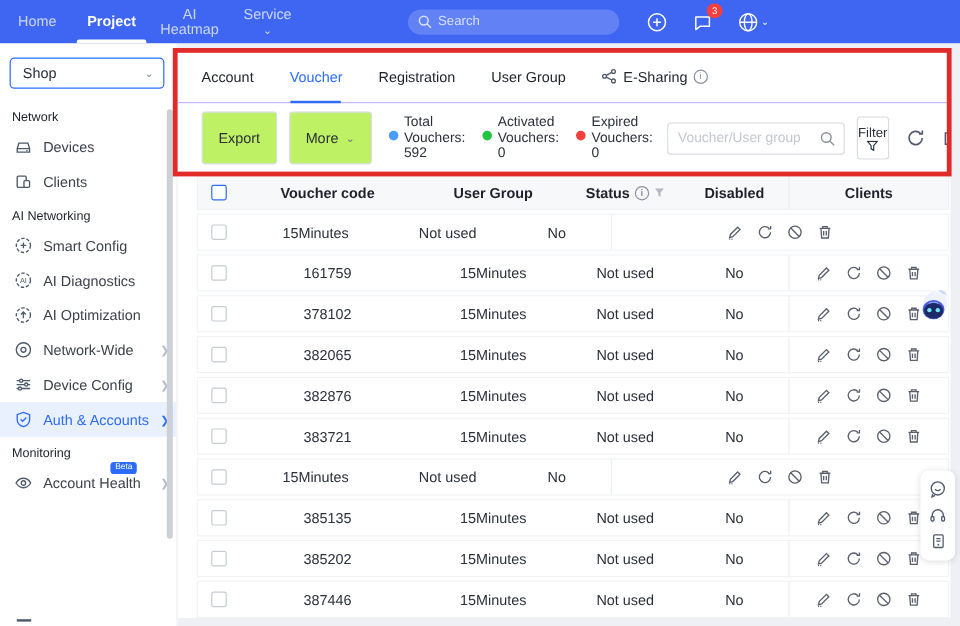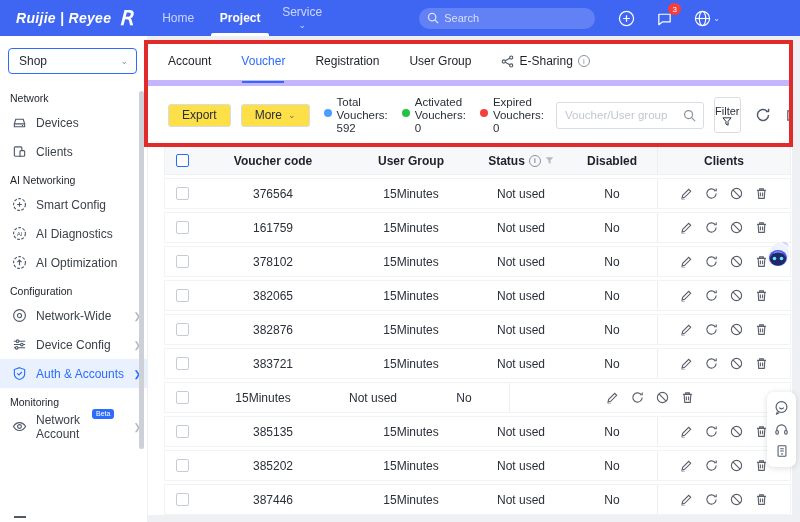--- a/index.html
+++ b/index.html
@@ -39,30 +39,30 @@
   .side-scrollbar { position:absolute; right:3px; top:55px; width:5px; height:358px; background:#cdd0d6; border-radius:3px; }
   .collapse-dash { position:absolute; left:14px; bottom:4px; width:12px; height:2px; background:#4e5969; cursor:pointer; }
 
   
   .main { position:absolute; left:148px; top:36px; width:652px; height:486px; background:#eef0f4; }
   .card { position:absolute; left:0; top:6px; width:644px; height:473px; background:#fff; overflow:hidden; }
 
   .annotation-rect { position:absolute; left:-4px; top:4px; width:649px; height:107px; border:4px solid #e12b2b; z-index:60; pointer-events:none; }
 
   
-  .tabs-row { display:flex; align-items:center; height:44px; padding-left:20px; gap:30px; border-bottom:6px solid #c4b5fd; }
+  .tabs-row { display:flex; align-items:center; height:44px; padding-left:20px; gap:30px; border-bottom:1px solid #c4b5fd; }
   .tab { color:#1d2129; cursor:pointer; position:relative; height:44px; display:flex; align-items:center; gap:5px; }
   .tab.active { color:#2b6cff; }
   .tab.active::after { content:""; position:absolute; bottom:0; left:50%; transform:translateX(-50%); width:42px; height:2px; background:#2b6cff; }
   .tab .t-icon { color:#4e5969; display:flex; }
   .info-circ { width:12px; height:12px; border:1px solid #8a919f; border-radius:50%; color:#8a919f; font-size:8px; display:inline-flex; align-items:center; justify-content:center; font-style:normal; }
 
   
   .toolbar { display:flex; align-items:center; height:58px; padding:0 12px 0 20px; gap:10px; }
-  .btn { border:1px solid #d9dce1; border-radius:3px; background:#fde047; color:#2a2f3a; height:23px; padding:0 13px; font-size:12px; display:flex; align-items:center; gap:6px; cursor:pointer; }
+  .btn { border:1px solid #d9dce1; border-radius:3px; background:#bef264; color:#2a2f3a; height:44px; padding:0 13px; font-size:12px; display:flex; align-items:center; gap:6px; cursor:pointer; }
   .btn .b-caret { font-size:9px; color:#6b7280; }
   .stat { display:flex; align-items:flex-start; gap:5px; margin-left:4px; }
   .dot { width:8px; height:8px; border-radius:50%; margin-top:13px; }
   .stat-text { display:flex; flex-direction:column; line-height:13px; font-size:11.5px; color:#2a2f3a; }
   .search-wrap { display:flex; align-items:center; border:1px solid #d9dce1; border-radius:3px; height:27px; margin-left:2px; }
   .search-wrap input { border:none; outline:none; width:118px; padding:0 8px; font-size:11.5px; color:#333; }
   .search-wrap input::placeholder { color:#c2c7cf; }
   .search-btn { width:28px; height:100%; display:flex; align-items:center; justify-content:center; color:#8a919f; cursor:pointer; }
   .filter-btn { border:1px solid #d9dce1; border-radius:3px; height:36px; width:42px; display:flex; flex-direction:column; align-items:center; justify-content:center; color:#2a2f3a; font-size:11px; cursor:pointer; line-height:12px; }
   .tool-icon { color:#4e5969; width:17px; height:17px; display:flex; align-items:center; justify-content:center; cursor:pointer; margin-left:4px; }
@@ -85,30 +85,29 @@
 
   
   .mascot { position:absolute; left:762px; top:239px; width:34px; height:33px; z-index:70; cursor:pointer; }
   .float-panel { position:absolute; left:767px; top:392px; width:29px; height:75px; background:#fff; border-radius:7px; box-shadow:0 1px 6px rgba(0,0,0,.14); z-index:70; display:flex; flex-direction:column; align-items:center; justify-content:space-around; padding:5px 0; }
   .float-icon { color:#4e5969; width:16px; height:16px; display:flex; align-items:center; justify-content:center; cursor:pointer; }
 </style>
 </head>
 <body>
 
 <div class="topbar">
-  <div class="logo">
-    <span class="logo-text">Ruijie | Reyee</span>
-    <span class="logo-r">ꓣ</span>
-  </div>
   <div class="top-nav">
     <div class="nav-item">
         <span>Home</span>
       </div>
     <div class="nav-item active">
         <span>Project</span>
+      </div>
+    <div class="nav-item">
+        <span style="width:52px;">AI Heatmap</span>
       </div>
     <div class="nav-item">
         <span>Service</span>
         <span class="nav-caret">⌄</span>
       </div>
   </div>
   <div class="top-search">
     <svg width="12" height="12" viewBox="0 0 14 14" fill="none" stroke="currentColor" stroke-width="1.5">
         <circle cx="6" cy="6" r="4.3"></circle>
         <path d="M9.3 9.3L13 13"></path>
@@ -187,21 +186,20 @@
   <div class="side-item">
     <span class="s-icon">
         <svg width="15" height="15" viewBox="0 0 16 16" fill="none" stroke="currentColor" stroke-width="1.2">
           <circle cx="8" cy="8" r="6.3" stroke-dasharray="3 1.6"></circle>
           <path d="M8 11V5.5M5.8 7.5L8 5.3l2.2 2.2"></path>
         </svg>
       </span>
     <span>AI Optimization</span>
   </div>
 
-  <div class="side-section-label">Configuration</div>
   <div class="side-item">
     <span class="s-icon">
         <svg width="15" height="15" viewBox="0 0 16 16" fill="none" stroke="currentColor" stroke-width="1.2">
           <circle cx="8" cy="8" r="6.3"></circle>
           <circle cx="8" cy="8" r="2.2"></circle>
         </svg>
       </span>
     <span>Network-Wide</span>
     <span class="side-arrow">❯</span>
   </div>
@@ -230,21 +228,21 @@
 
   <div class="side-section-label">Monitoring</div>
   <div class="side-item">
     <span class="beta-badge">Beta</span>
     <span class="s-icon">
         <svg width="15" height="15" viewBox="0 0 16 16" fill="none" stroke="currentColor" stroke-width="1.2">
           <path d="M1.5 8s2.5-4.2 6.5-4.2S14.5 8 14.5 8 12 12.2 8 12.2 1.5 8 1.5 8z"></path>
           <circle cx="8" cy="8" r="2"></circle>
         </svg>
       </span>
-    <span>Network Account</span>
+    <span>Account Health</span>
     <span class="side-arrow">❯</span>
   </div>
 
   <div class="side-scrollbar"></div>
   <div class="collapse-dash"></div>
 </div>
 
 <div class="main">
   <div class="card">
 
@@ -356,21 +354,20 @@
             </svg>
         </span>
         <span class="col-disabled">Disabled</span>
         <span class="col-action">Clients</span>
       </div>
       <div id="table-body">
   <div class="trow">
     <span class="col-sel">
               <span class="cb"></span>
             </span>
-    <span class="col-code">376564</span>
     <span class="col-group">15Minutes</span>
     <span class="col-status">Not used</span>
     <span class="col-disabled">No</span>
     <span class="col-action">
       <span class="act-icon">
                 <svg width="13" height="13" viewBox="0 0 14 14" fill="none" stroke="currentColor" stroke-width="1.2">
                   <path d="M2.2 11.8l.7-2.8 6.5-6.5 2.1 2.1-6.5 6.5z"></path>
                   <path d="M1.8 13.2h4" stroke-dasharray="1 1"></path>
                 </svg>
               </span>

